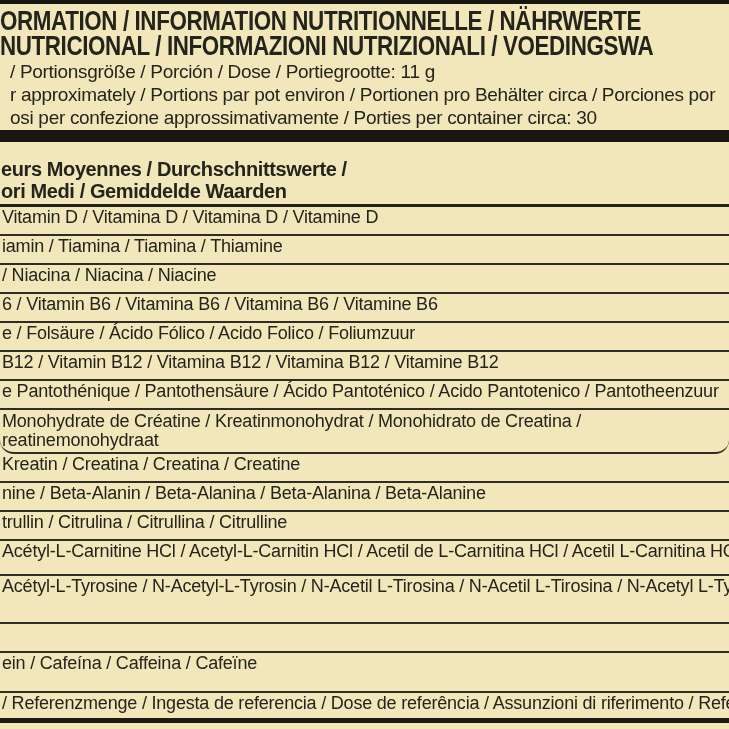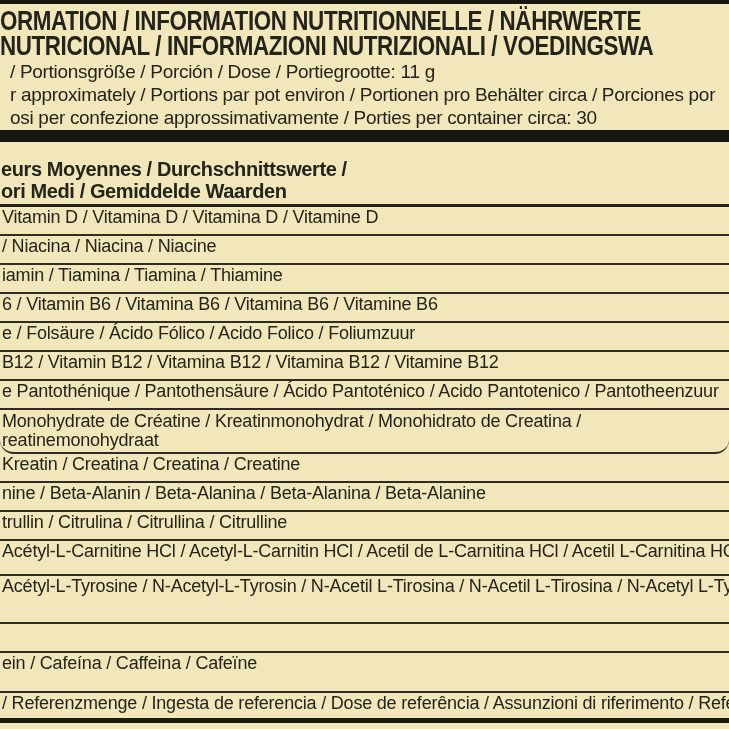--- a/index.html
+++ b/index.html
@@ -73,24 +73,24 @@
   <div class="avg">
     <div class="avg-line">eurs Moyennes / Durchschnittswerte /</div>
     <div class="avg-line">ori Medi / Gemiddelde Waarden</div>
   </div>
 
   <div class="rows" id="rows">
       <div class="row">
         <div class="row-line">Vitamin D / Vitamina D / Vitamina D / Vitamine D</div>
       </div>
       <div class="row">
-        <div class="row-line">/ Niacina / Niacina / Niacine</div>
+        <div class="row-line">iamin / Tiamina / Tiamina / Thiamine</div>
       </div>
       <div class="row">
-        <div class="row-line">iamin / Tiamina / Tiamina / Thiamine</div>
+        <div class="row-line">/ Niacina / Niacina / Niacine</div>
       </div>
       <div class="row">
         <div class="row-line">6 / Vitamin B6 / Vitamina B6 / Vitamina B6 / Vitamine B6</div>
       </div>
       <div class="row">
         <div class="row-line">e / Folsäure / Ácido Fólico / Acido Folico / Foliumzuur</div>
       </div>
       <div class="row">
         <div class="row-line">B12 / Vitamin B12 / Vitamina B12 / Vitamina B12 / Vitamine B12</div>
       </div>

